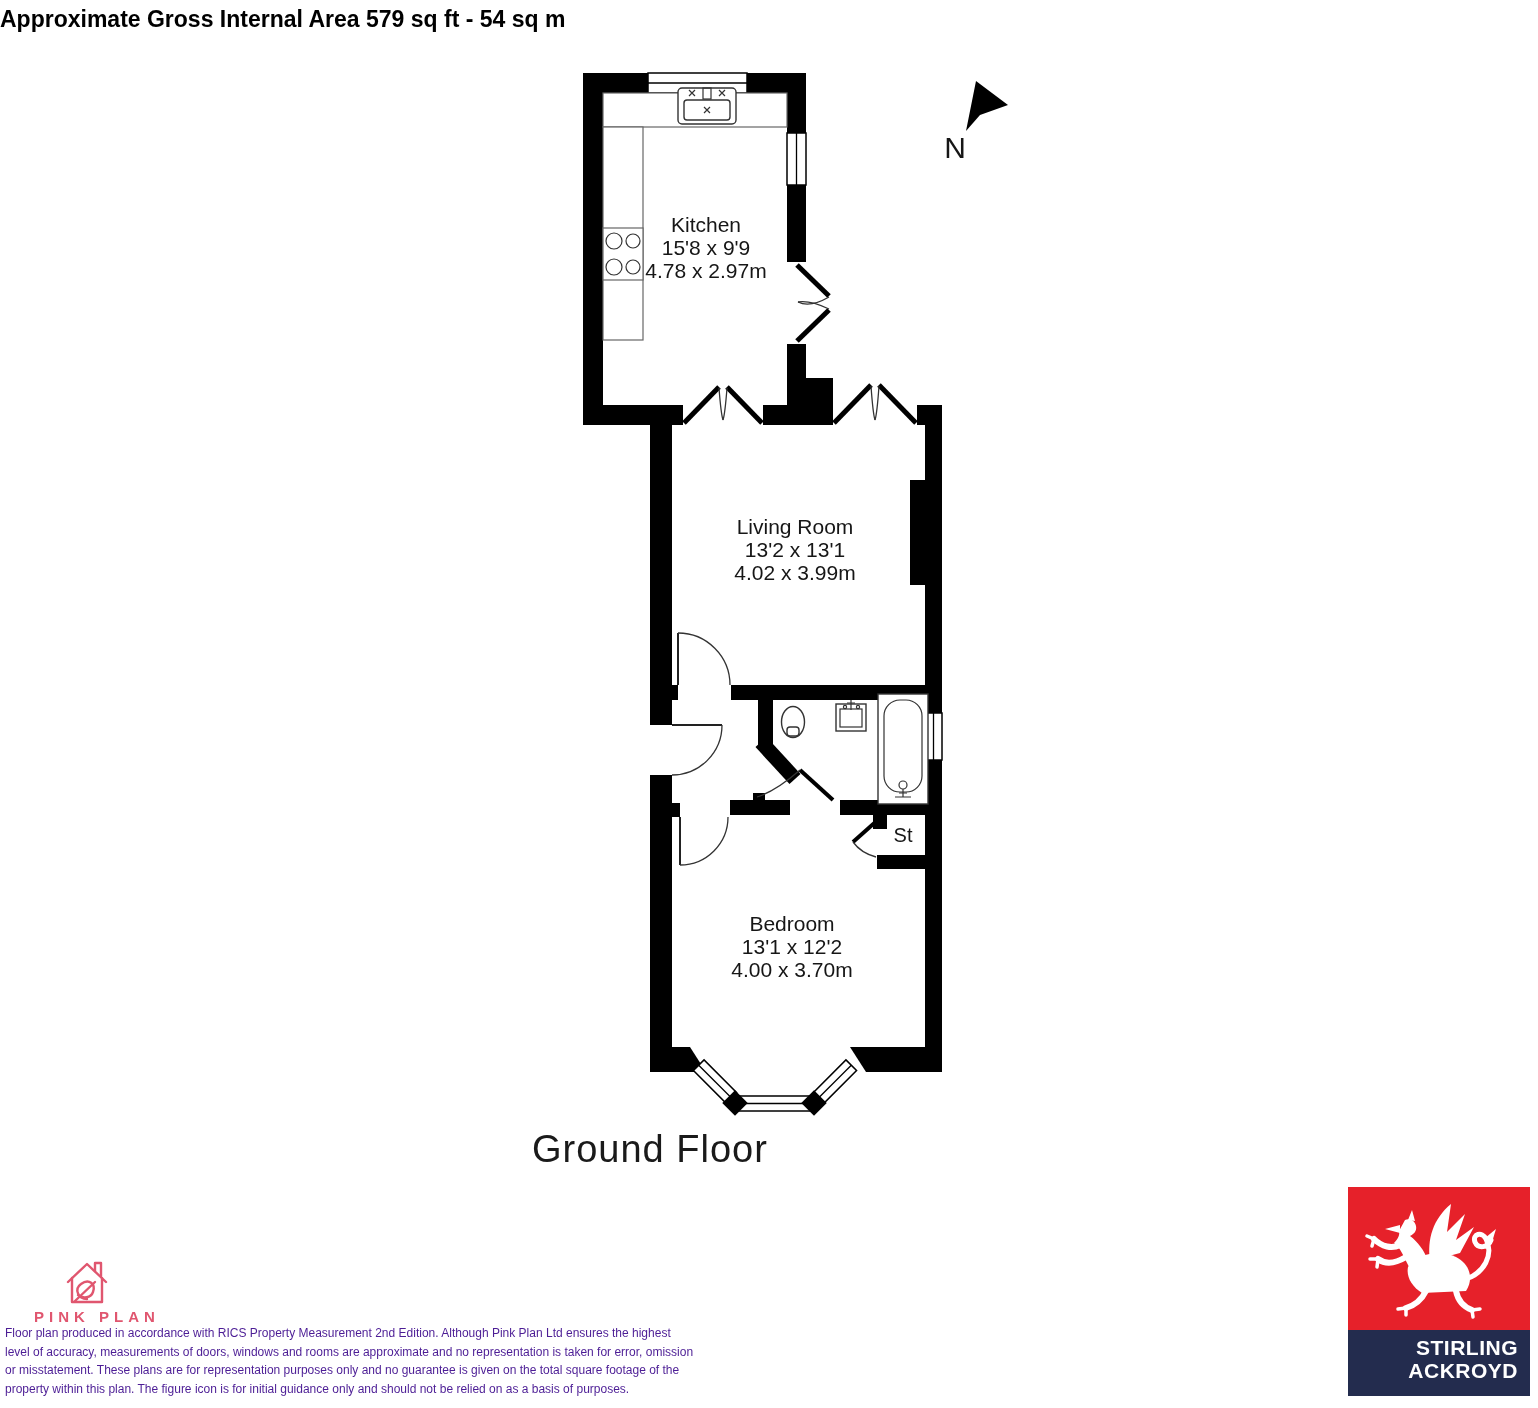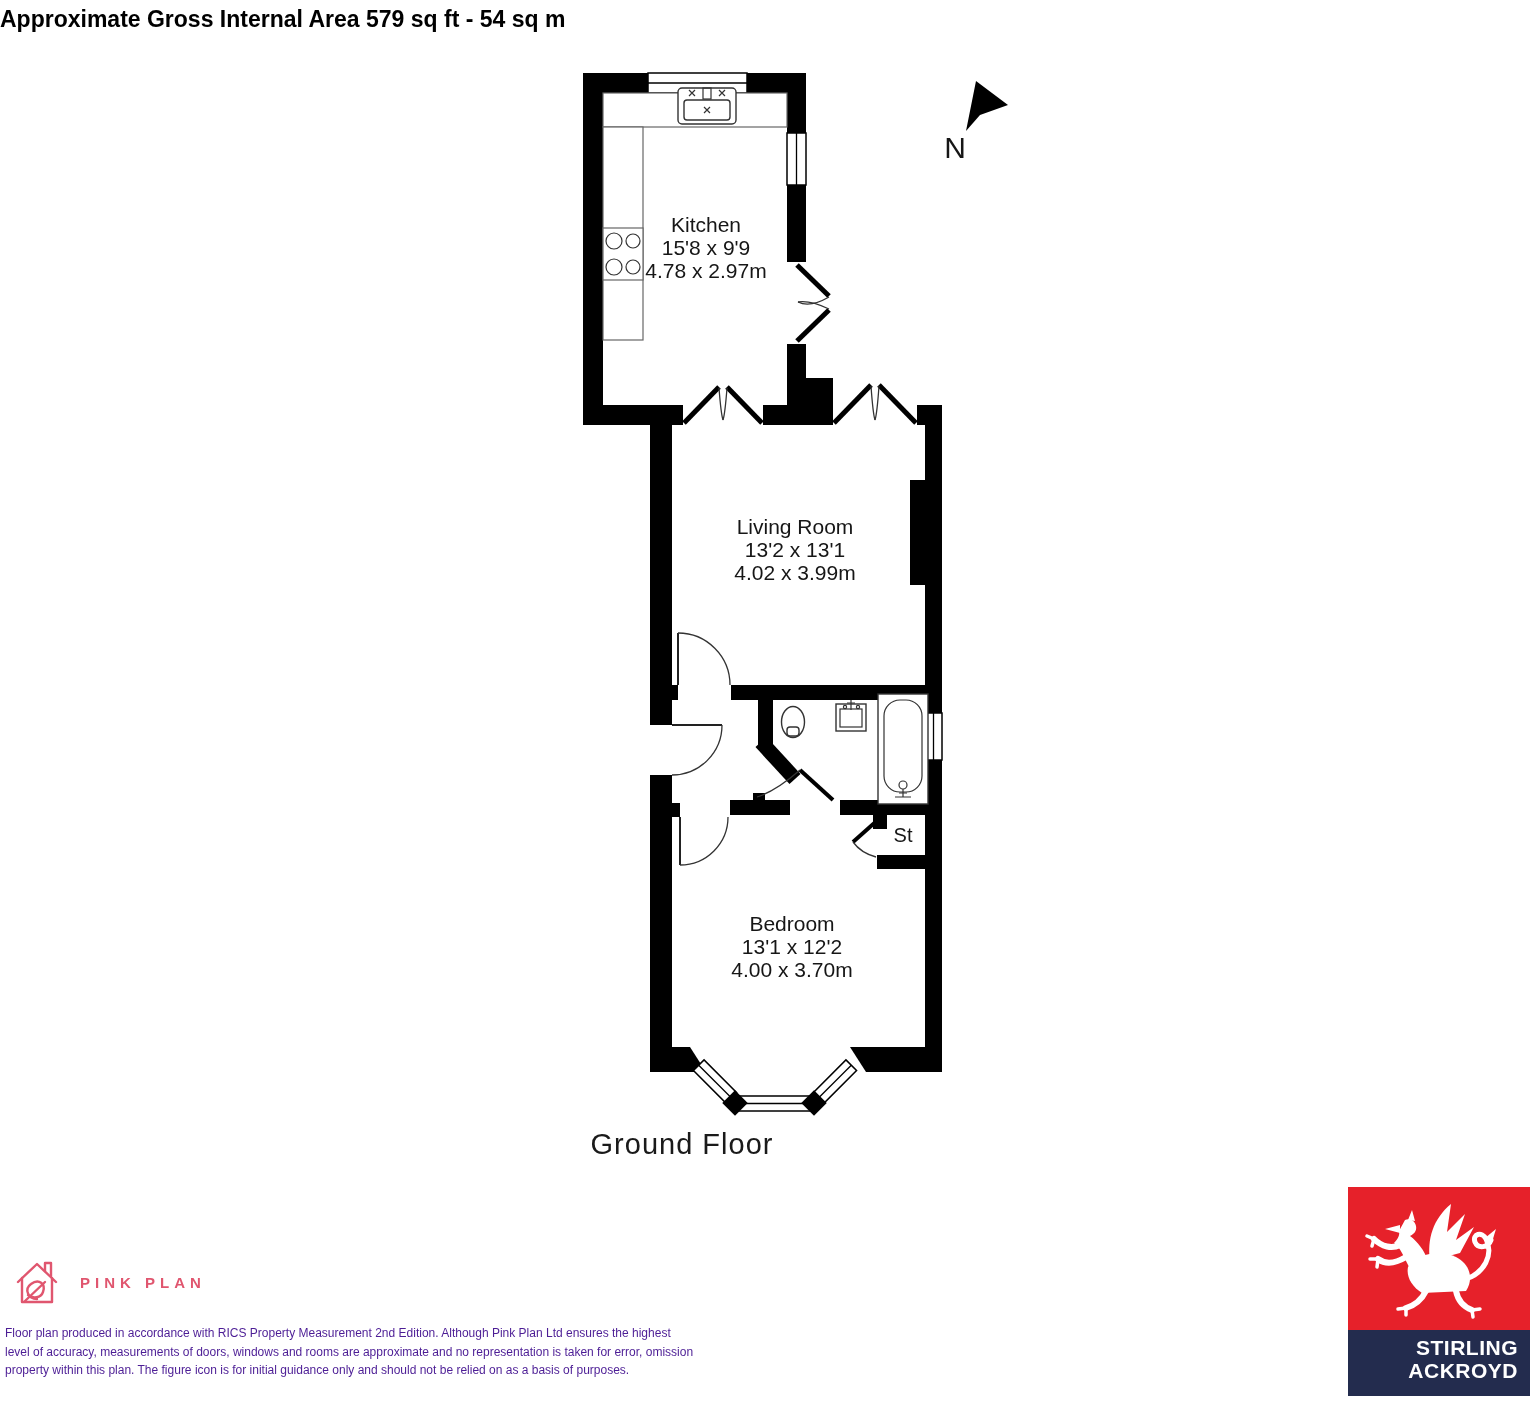--- a/index.html
+++ b/index.html
@@ -1,23 +1,23 @@
 <!DOCTYPE html>
 <html><head>
 <meta charset="utf-8">
 <style>
   html,body{margin:0;padding:0;background:#fff;}
   .page{position:relative;width:1538px;height:1408px;background:#fff;overflow:hidden;
         font-family:"Liberation Sans","DejaVu Sans",sans-serif;}
   .title{position:absolute;top:6px;left:0;width:100%;text-align:left;
          font-size:23px;font-weight:bold;color:#000;}
   .plan-svg{position:absolute;left:0;top:0;}
-  .floor-label{position:absolute;left:532px;top:1128px;width:300px;text-align:center;
-               font-size:29px;font-weight:400;color:#1a1a1a;letter-spacing:1px;}
-  .brand{position:absolute;left:14px;top:1256px;display:flex;align-items:center;}
+  .floor-label{position:absolute;left:532px;top:1128px;width:300px;text-align:left;
+               font-size:38px;font-weight:400;color:#1a1a1a;letter-spacing:1px;}
+  .brand{position:absolute;left:14px;top:1256px;display:flex;align-items:center;flex-direction:column;}
   .brand-text{margin-left:20px;font-size:15px;font-weight:600;letter-spacing:5px;color:#e0566f;}
   .disclaimer{position:absolute;left:5px;top:1324px;color:#4c1d95;font-size:12px;line-height:18.6px;}
   .agency{position:absolute;left:1348px;top:1187px;}
   .agency-text{font-weight:bold;}
 
   
   .wall{fill:#000;stroke:none;}
   .win{fill:#fff;stroke:#000;stroke-width:1.5;}
   .wline{stroke:#000;stroke-width:1.3;fill:none;}
   .gap{fill:#fff;stroke:none;}
@@ -214,20 +214,21 @@
         <path d="M23,43 C14,43 10,33 17,28 C25,22 32,28 29,36 C27,42 19,43 14,39"></path>
         <path d="M11,45 L31,26"></path>
       </g>
     </svg>
     <span class="brand-text">PINK PLAN</span>
   </div>
 
   <div class="disclaimer">
     <div>Floor plan produced in accordance with RICS Property Measurement 2nd Edition. Although Pink Plan Ltd ensures the highest</div>
     <div>level of accuracy, measurements of doors, windows and rooms are approximate and no representation is taken for error, omission</div>
+    <div>or misstatement. These plans are for representation purposes only and no guarantee is given on the total square footage of the</div>
     <div>property within this plan. The figure icon is for initial guidance only and should not be relied on as a basis of purposes.</div>
   </div>
 
   <div class="agency">
     <svg width="182" height="209" viewBox="0 0 182 209">
       <rect x="0" y="0" width="182" height="143" fill="#e6212a"></rect>
       <rect x="0" y="143" width="182" height="66" fill="#232c4e"></rect>
 
       <g>
         <g fill="#fff" stroke="none">

